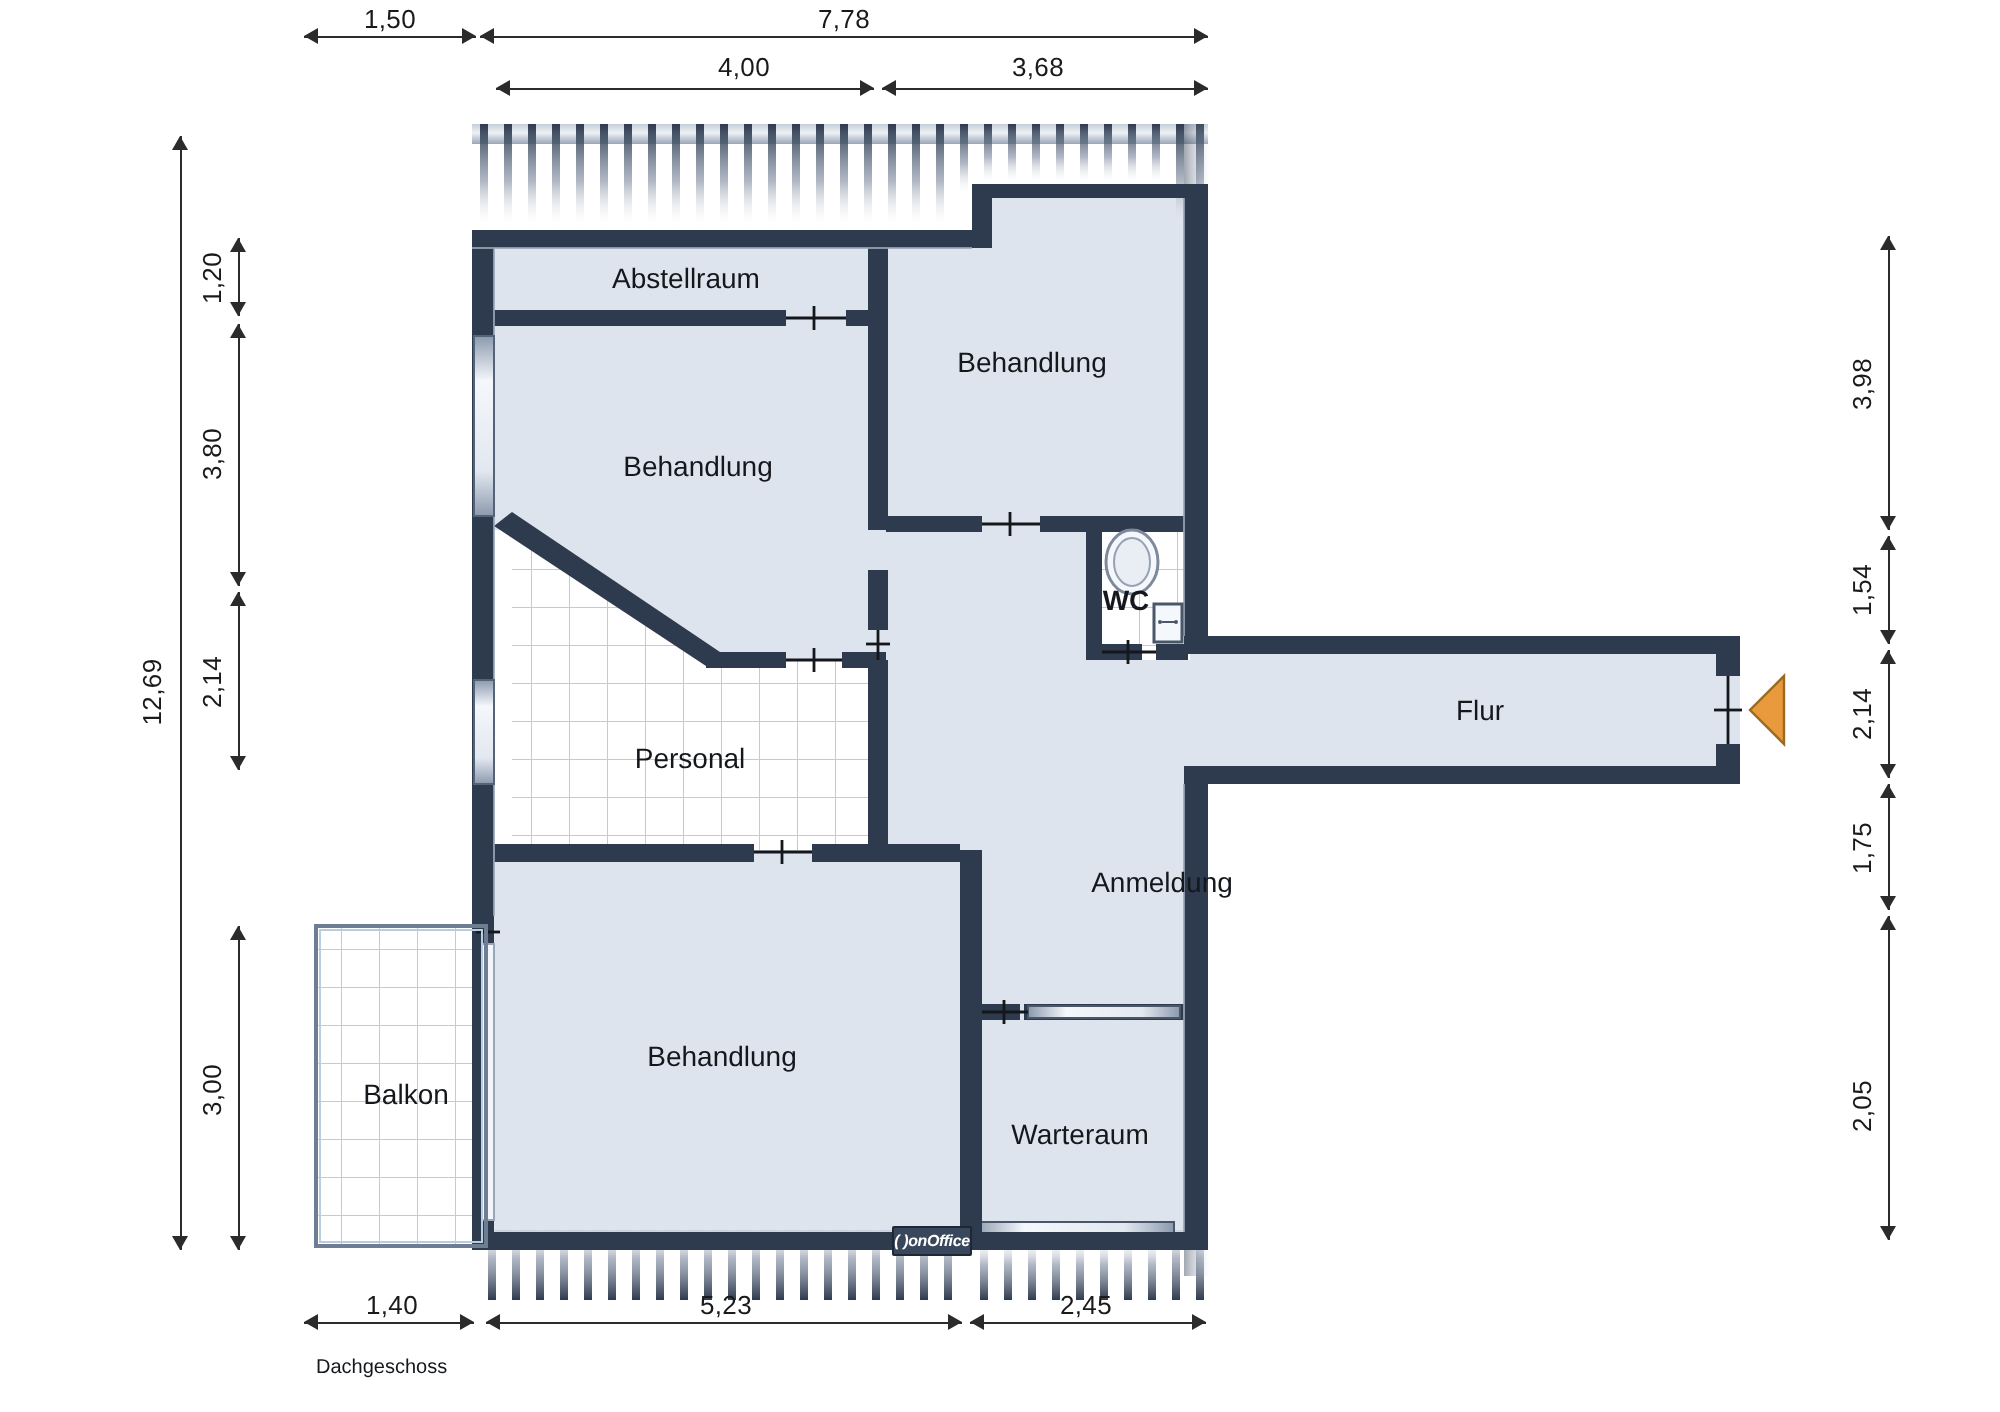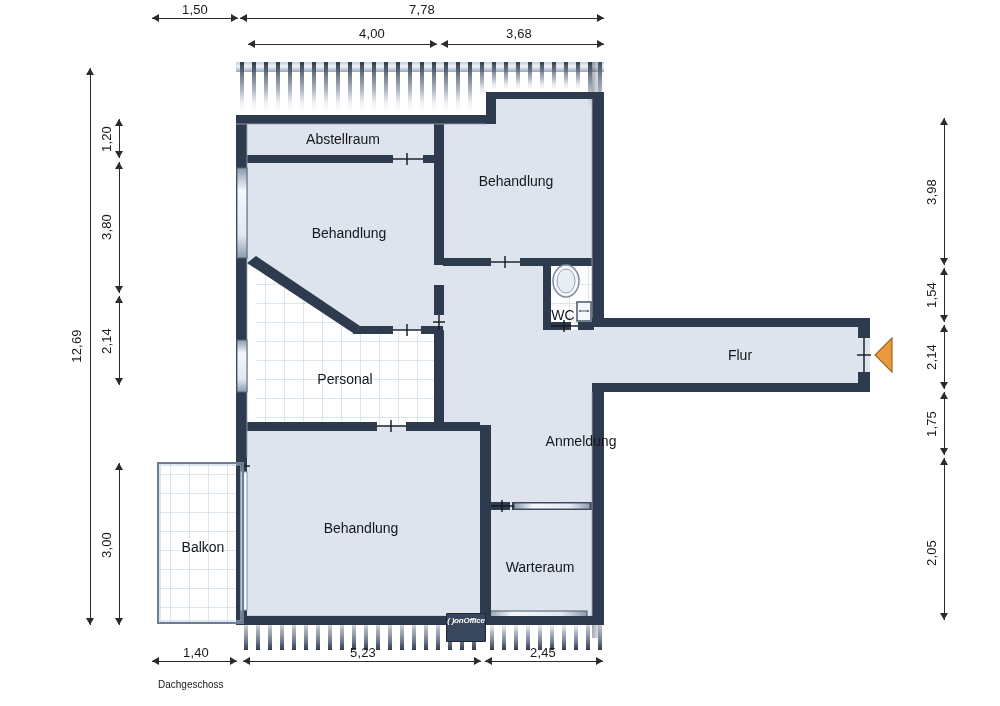--- a/index.html
+++ b/index.html
@@ -47,21 +47,21 @@
   #title {
     position: absolute;
     left: 158px; top: 684px;
     font-size: 10px;
     color: #14171c;
     transform: translateY(-50%);
   }
   #watermark {
     position: absolute;
     left: 446px; top: 613px;
-    width: 40px; height: 29px;
+    width: 40px; height: 15px;
     background: #39475c;
     border: 1px solid #1d2736;
     border-radius: 1px;
     color: #ffffff;
     font-size: 8px;
     font-style: italic;
     font-weight: bold;
     line-height: 13px;
     text-align: center;
     letter-spacing: -.2px;
@@ -342,21 +342,21 @@
 
     <g>
       <polygon points="892,338 892,372 875,355" fill="#e89a3c" stroke="#9a6a22" stroke-width="1.2"></polygon>
     </g>
   </svg>
 
   <div>
     <div class="roomlabel" style="left:343px; top:139px;">Abstellraum</div>
     <div class="roomlabel" style="left:349px; top:233px;">Behandlung</div>
     <div class="roomlabel" style="left:516px; top:181px;">Behandlung</div>
-    <div class="roomlabel" style="left:563px; top:315px;">WC</div>
+    <div class="roomlabel" style="left:563px; top:300px;font-weight:bold;">WC</div>
     <div class="roomlabel" style="left:740px; top:355px;">Flur</div>
     <div class="roomlabel" style="left:345px; top:379px;">Personal</div>
     <div class="roomlabel" style="left:541px; top:441px;margin-left:40px;">Anmeldung</div>
     <div class="roomlabel" style="left:361px; top:528px;">Behandlung</div>
     <div class="roomlabel" style="left:540px; top:567px;">Warteraum</div>
     <div class="roomlabel" style="left:203px; top:547px;">Balkon</div>
   </div>
 
   <div>
 

